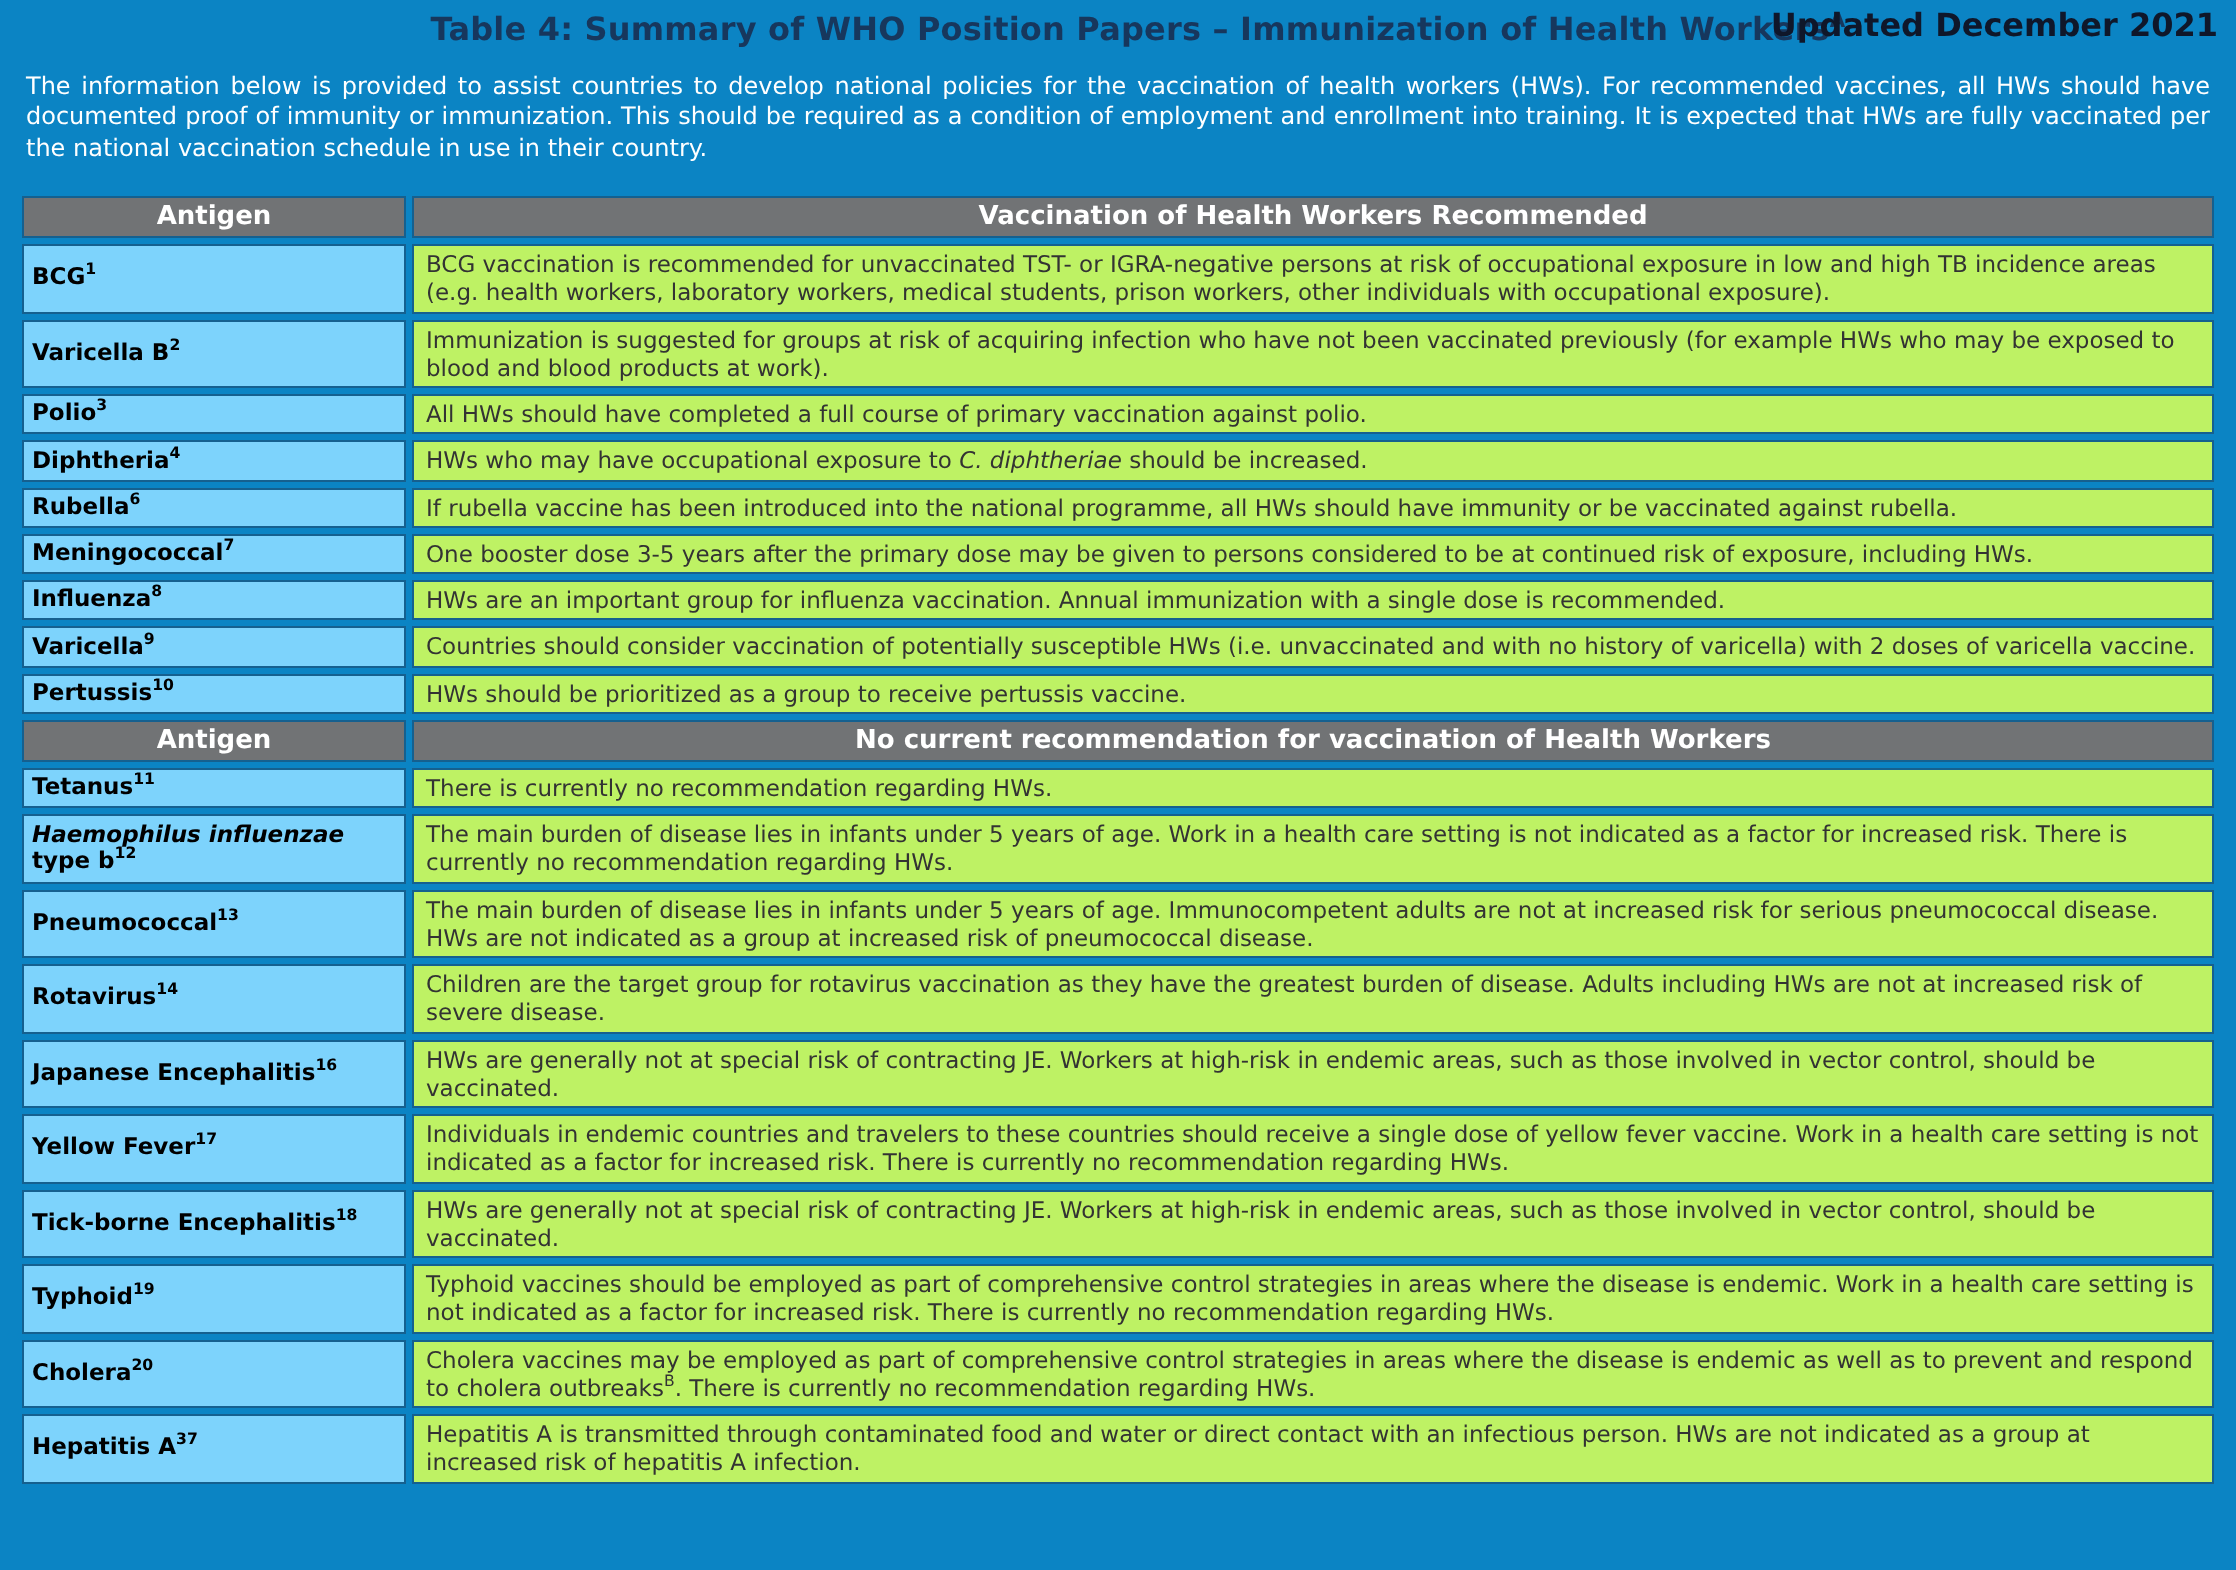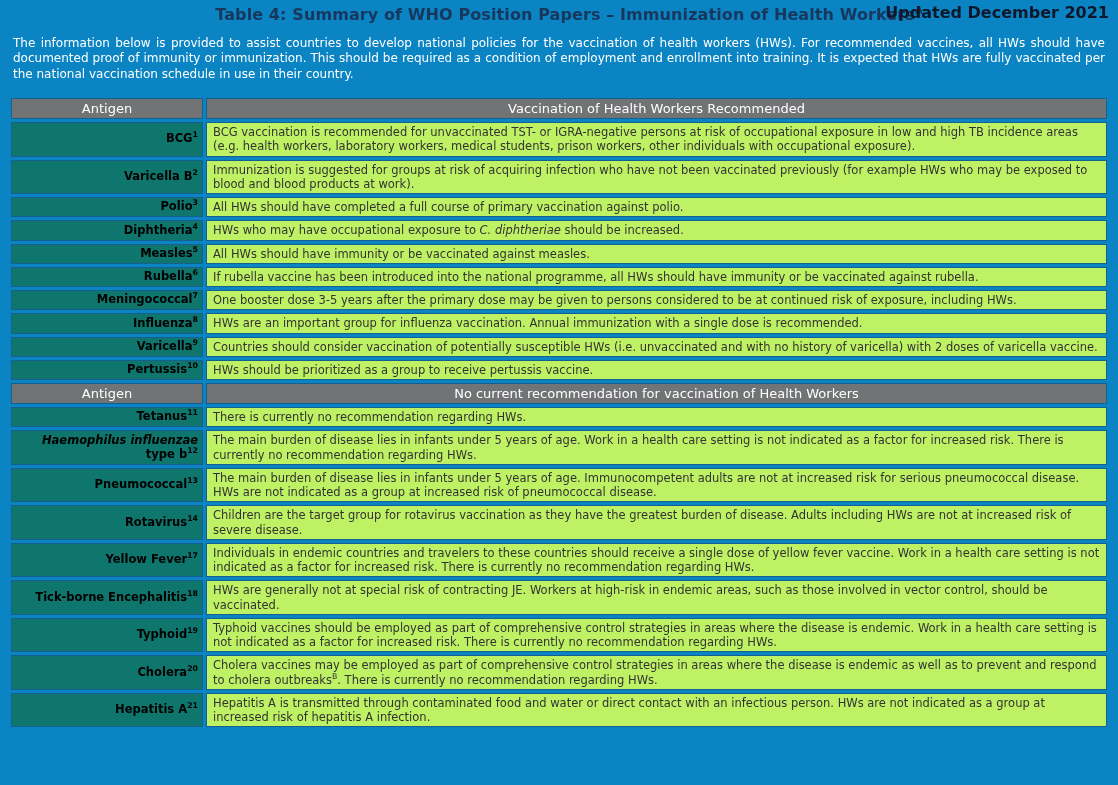--- a/index.html
+++ b/index.html
@@ -40,32 +40,32 @@
     width: 1102px;
     margin: 7px 8px 0 8px;
     border-collapse: separate;
     border-spacing: 3px;
     table-layout: fixed;
   }
   col.c-antigen { width: 192px; }
   th.section-header {
     background: #717375;
     color: #FFFFFF;
-    font-weight: normal;
+    font-weight: bold;
     font-size: 13px;
     text-align: center;
     padding: 2px 3px;
     border: 1px solid #15608F;
   }
   td.antigen-cell {
-    background: #0f766e;
+    background: #7dd3fc;
     color: #000000;
     font-weight: bold;
     font-size: 11.5px;
-    text-align: right;
+    text-align: left;
     vertical-align: middle;
     padding: 2px 4px;
     border: 1px solid #15608F;
     line-height: 1.2;
   }
   td.description-cell {
     background: #bef264;
     color: #333333;
     font-size: 11.5px;
     text-align: left;
@@ -106,24 +106,20 @@
       </tr>
       <tr>
         <td class="antigen-cell"><span>Polio</span><sup>3</sup></td>
         <td class="description-cell"><span>All HWs should have completed a full course of primary vaccination against polio.</span></td>
       </tr>
       <tr>
         <td class="antigen-cell"><span>Diphtheria</span><sup>4</sup></td>
         <td class="description-cell"><span>HWs who may have occupational exposure to </span><i>C. diphtheriae</i><span> should be increased.</span></td>
       </tr>
       <tr>
-        <td class="antigen-cell"><span>Measles</span><sup>5</sup></td>
-        <td class="description-cell"><span>All HWs should have immunity or be vaccinated against measles.</span></td>
-      </tr>
-      <tr>
         <td class="antigen-cell"><span>Rubella</span><sup>6</sup></td>
         <td class="description-cell"><span>If rubella vaccine has been introduced into the national programme, all HWs should have immunity or be vaccinated against rubella.</span></td>
       </tr>
       <tr>
         <td class="antigen-cell"><span>Meningococcal</span><sup>7</sup></td>
         <td class="description-cell"><span>One booster dose 3-5 years after the primary dose may be given to persons considered to be at continued risk of exposure, including HWs.</span></td>
       </tr>
       <tr>
         <td class="antigen-cell"><span>Influenza</span><sup>8</sup></td>
         <td class="description-cell"><span>HWs are an important group for influenza vaccination. Annual immunization with a single dose is recommended.</span></td>
@@ -150,33 +146,37 @@
       </tr>
       <tr>
         <td class="antigen-cell"><span>Pneumococcal</span><sup>13</sup></td>
         <td class="description-cell"><span>The main burden of disease lies in infants under 5 years of age. Immunocompetent adults are not at increased risk for serious pneumococcal disease. HWs are not indicated as a group at increased risk of pneumococcal disease.</span></td>
       </tr>
       <tr>
         <td class="antigen-cell"><span>Rotavirus</span><sup>14</sup></td>
         <td class="description-cell"><span>Children are the target group for rotavirus vaccination as they have the greatest burden of disease. Adults including HWs are not at increased risk of severe disease.</span></td>
       </tr>
       <tr>
+        <td class="antigen-cell"><span>Japanese Encephalitis</span><sup>16</sup></td>
+        <td class="description-cell"><span>HWs are generally not at special risk of contracting JE. Workers at high-risk in endemic areas, such as those involved in vector control, should be vaccinated.</span></td>
+      </tr>
+      <tr>
         <td class="antigen-cell"><span>Yellow Fever</span><sup>17</sup></td>
         <td class="description-cell"><span>Individuals in endemic countries and travelers to these countries should receive a single dose of yellow fever vaccine. Work in a health care setting is not indicated as a factor for increased risk. There is currently no recommendation regarding HWs.</span></td>
       </tr>
       <tr>
         <td class="antigen-cell"><span>Tick-borne Encephalitis</span><sup>18</sup></td>
         <td class="description-cell"><span>HWs are generally not at special risk of contracting JE. Workers at high-risk in endemic areas, such as those involved in vector control, should be vaccinated.</span></td>
       </tr>
       <tr>
         <td class="antigen-cell"><span>Typhoid</span><sup>19</sup></td>
         <td class="description-cell"><span>Typhoid vaccines should be employed as part of comprehensive control strategies in areas where the disease is endemic. Work in a health care setting is not indicated as a factor for increased risk. There is currently no recommendation regarding HWs.</span></td>
       </tr>
       <tr>
         <td class="antigen-cell"><span>Cholera</span><sup>20</sup></td>
         <td class="description-cell"><span>Cholera vaccines may be employed as part of comprehensive control strategies in areas where the disease is endemic as well as to prevent and respond to cholera outbreaks</span><sup>B</sup><span>. There is currently no recommendation regarding HWs.</span></td>
       </tr>
       <tr>
-        <td class="antigen-cell"><span>Hepatitis A</span><sup>21</sup></td>
+        <td class="antigen-cell"><span>Hepatitis A</span><sup>37</sup></td>
         <td class="description-cell"><span>Hepatitis A is transmitted through contaminated food and water or direct contact with an infectious person. HWs are not indicated as a group at increased risk of hepatitis A infection.</span></td>
       </tr>
     </tbody>
 </table>
 
 </body></html>

